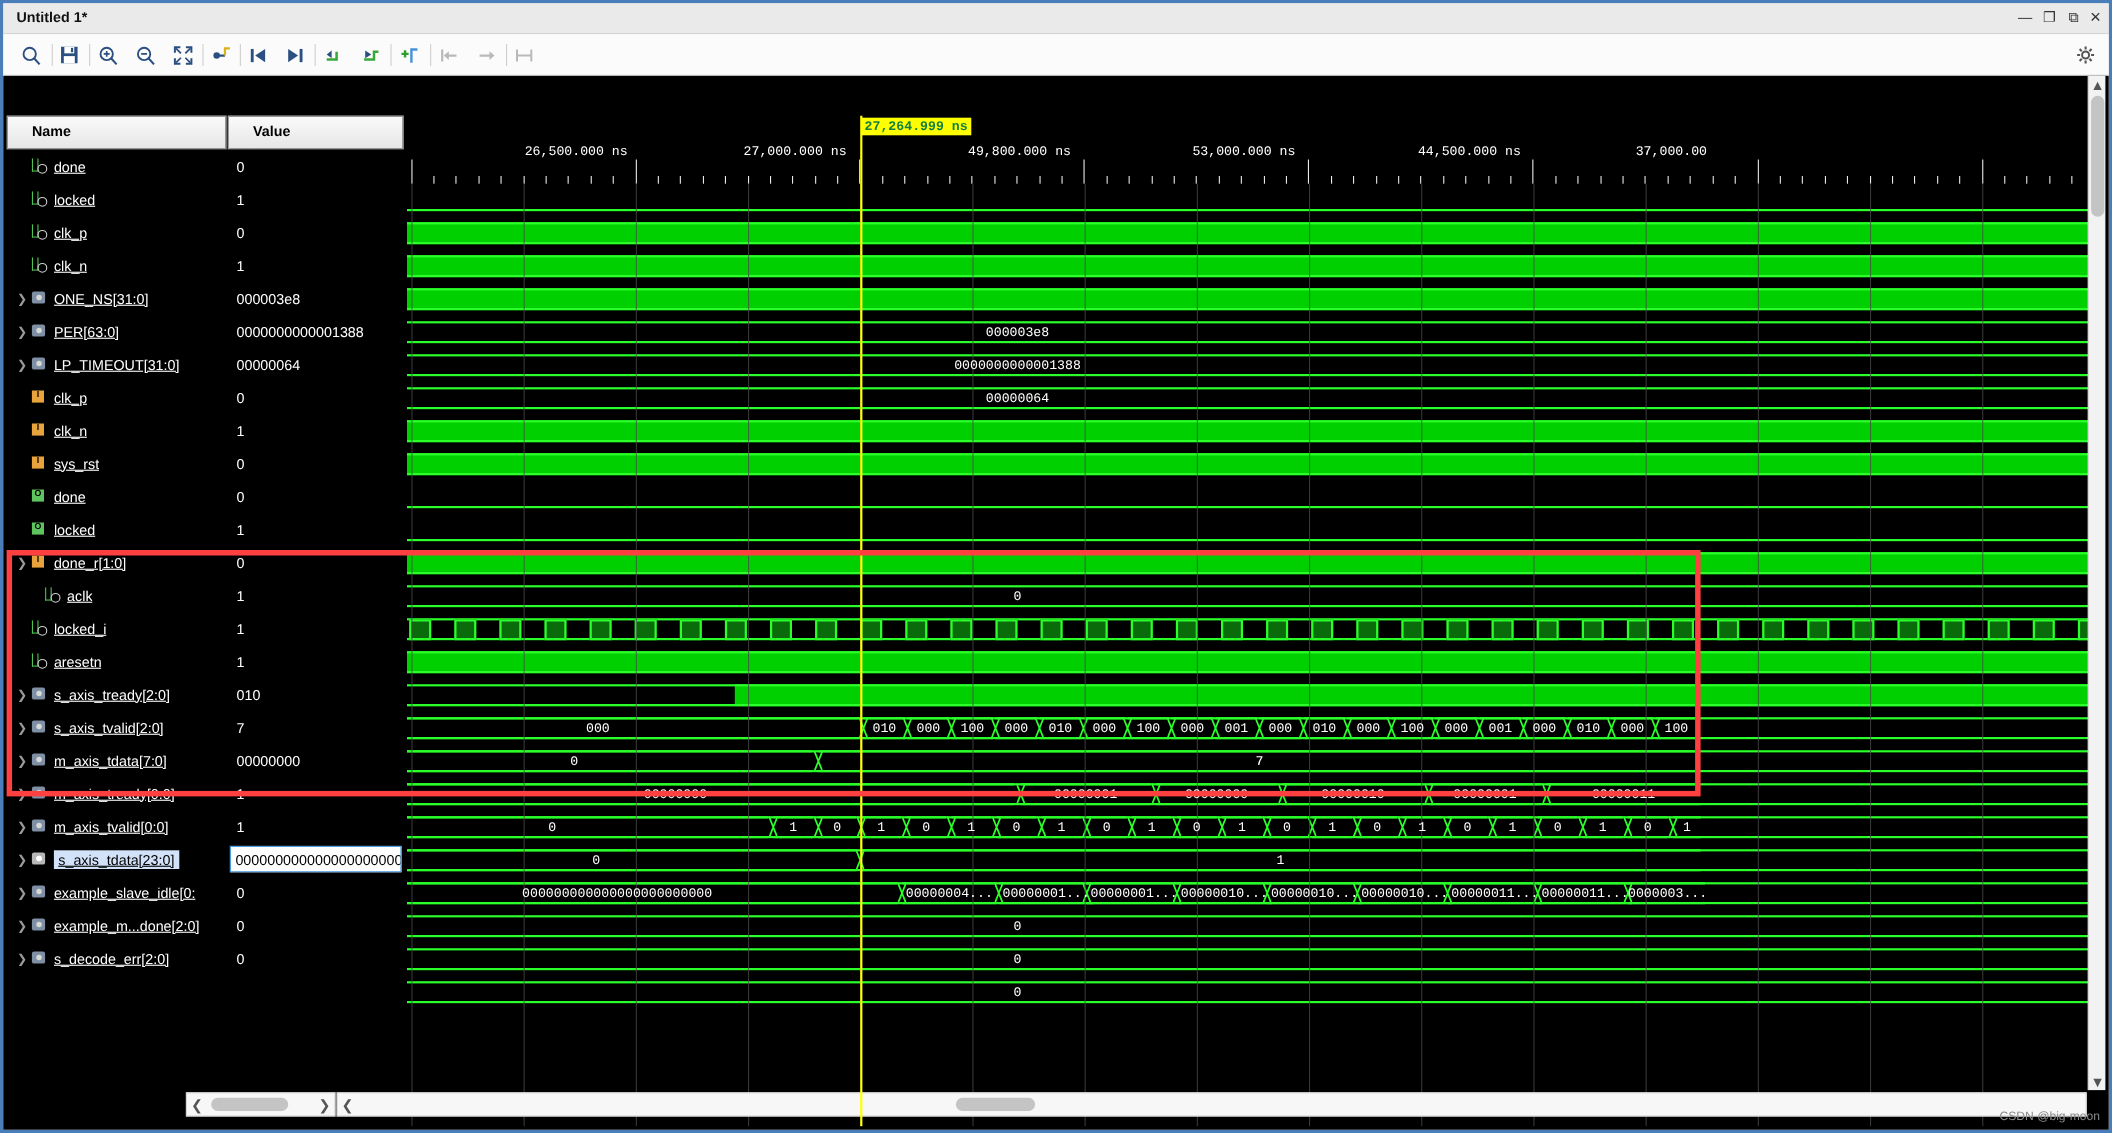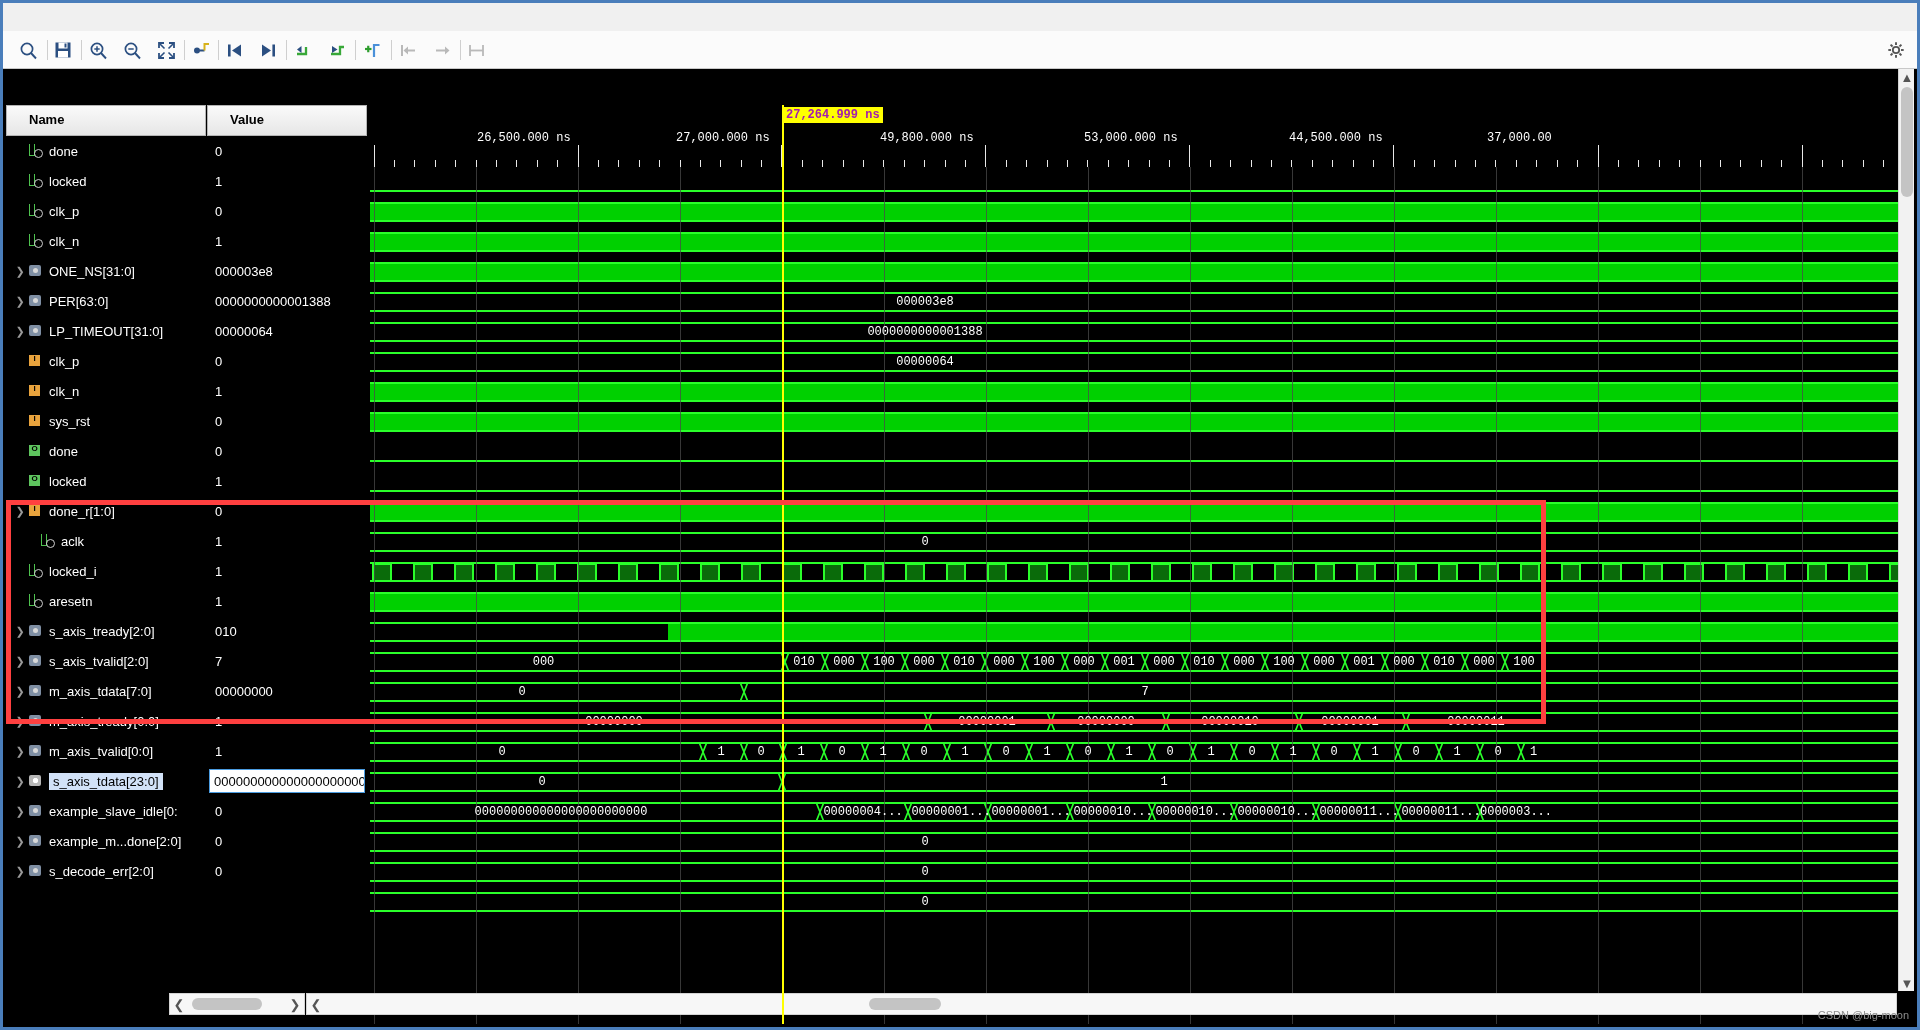--- a/index.html
+++ b/index.html
@@ -49,21 +49,21 @@
      background:#000; overflow:hidden; }
   #wavepane { position:absolute; left:367px; top:36px; right:18px; height:919px;
      background:#000; overflow:hidden; }
 
   .row { position:absolute; left:0; width:100%; height:30px; }
   .nm { position:absolute; left:0; top:0; height:30px; display:flex;
         align-items:center; font-size:13px; color:#fff; white-space:nowrap; }
   .twisty { width:16px; text-align:center; font-size:11px; color:#9a9a9a; flex:0 0 16px; }
   .nm-ico { flex:0 0 16px; width:16px; height:14px; margin-right:5px;
             position:relative; }
-  .nmlabel { overflow:hidden; }
+  .nmlabel { overflow:hidden;text-decoration:underline; }
   .val { position:absolute; left:8px; top:0; height:30px; display:flex;
          align-items:center; font-size:13px; color:#fff; white-space:nowrap; }
 
   .row.selected .nmlabel { background:#d2e2f8; color:#000; padding:1px 4px; }
   .row.selected .nm-ico { filter:grayscale(1) brightness(1.3); }
   #valpane .row.selected .val { background:#fff; color:#000;
       border:1px solid #4a9be0; height:24px; top:3px; left:2px; width:156px;
       padding-left:4px; overflow:hidden; }
 
   
@@ -92,21 +92,21 @@
   #ruler { position:absolute; left:0; top:0; width:100%; height:62px; background:#000; }
   .tick  { position:absolute; bottom:0; width:1px; background:#e8e8e8; }
   .tick.minor { height:7px; }
   .tick.major { height:22px; }
   .rlabel { position:absolute; bottom:22px; font-size:12px; color:#fff;
             font-family:"Liberation Mono", monospace; white-space:nowrap; padding-left:3px; }
 
   
   #cursor { position:absolute; top:0; width:2px; background:#ffff00;
             height:919px; z-index:40; }
-  #cursor-label { position:absolute; top:2px; background:#ffff00; color:#a21caf;
+  #cursor-label { position:absolute; top:2px; background:#ffff00; color:#15803d;
             font-family:"Liberation Mono", monospace; font-size:12px;
             font-weight:bold; padding:1px 3px; white-space:nowrap; z-index:41; }
 
   
   #wavebody { position:absolute; left:0; top:62px; width:100%; height:857px; }
   .wrow { position:absolute; left:0; width:100%; height:30px; }
   .gridline { position:absolute; top:62px; width:1px; height:857px;
               background:#4a4a4a; opacity:.75; }
 
   .w-high { position:absolute; left:0; right:0; top:5px; height:20px;
@@ -137,20 +137,27 @@
   .sb-thumb { position:absolute; background:#c4c4c4; border-radius:8px; }
 
   #watermark { position:absolute; right:8px; bottom:6px; font-size:11px;
      color:#8c8c8c; z-index:70; }
 </style>
 </head>
 <body>
 
 <div id="app">
 
+  <div id="titlebar">
+    <span id="title-text">Untitled 1*</span>
+    <span class="winbtn" id="btn-min">—</span>
+    <span class="winbtn" id="btn-max">❐</span>
+    <span class="winbtn" id="btn-rest">⧉</span>
+    <span class="winbtn" id="btn-close">✕</span>
+  </div>
 
   <div id="toolbar">
 
     <div class="tb-btn" style="left:10px">
       <svg width="19" height="19" viewBox="0 0 19 19">
           <circle cx="8" cy="8" r="5.6" fill="none" stroke="#2b4f81" stroke-width="1.7"></circle>
           <line x1="12" y1="12" x2="17" y2="17.5" stroke="#2b4f81" stroke-width="1.9"></line>
         </svg>
     </div>
     <div class="tb-sep" style="left:44px"></div>

